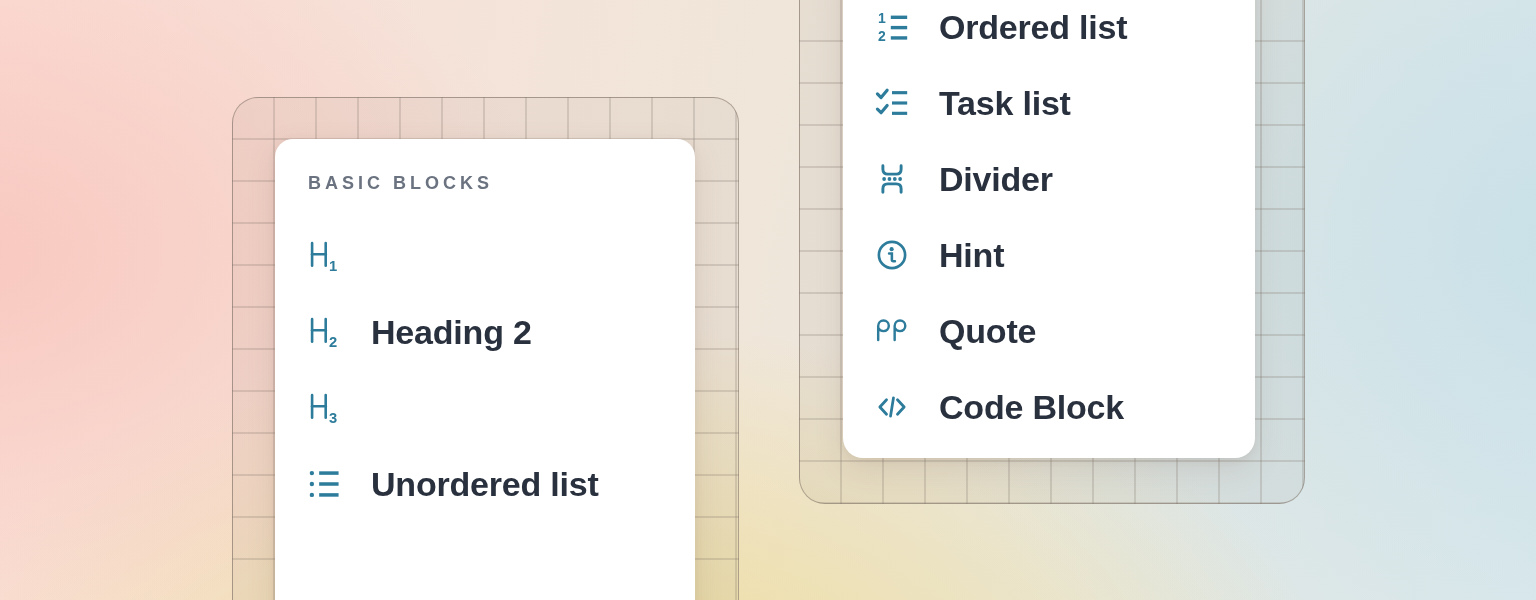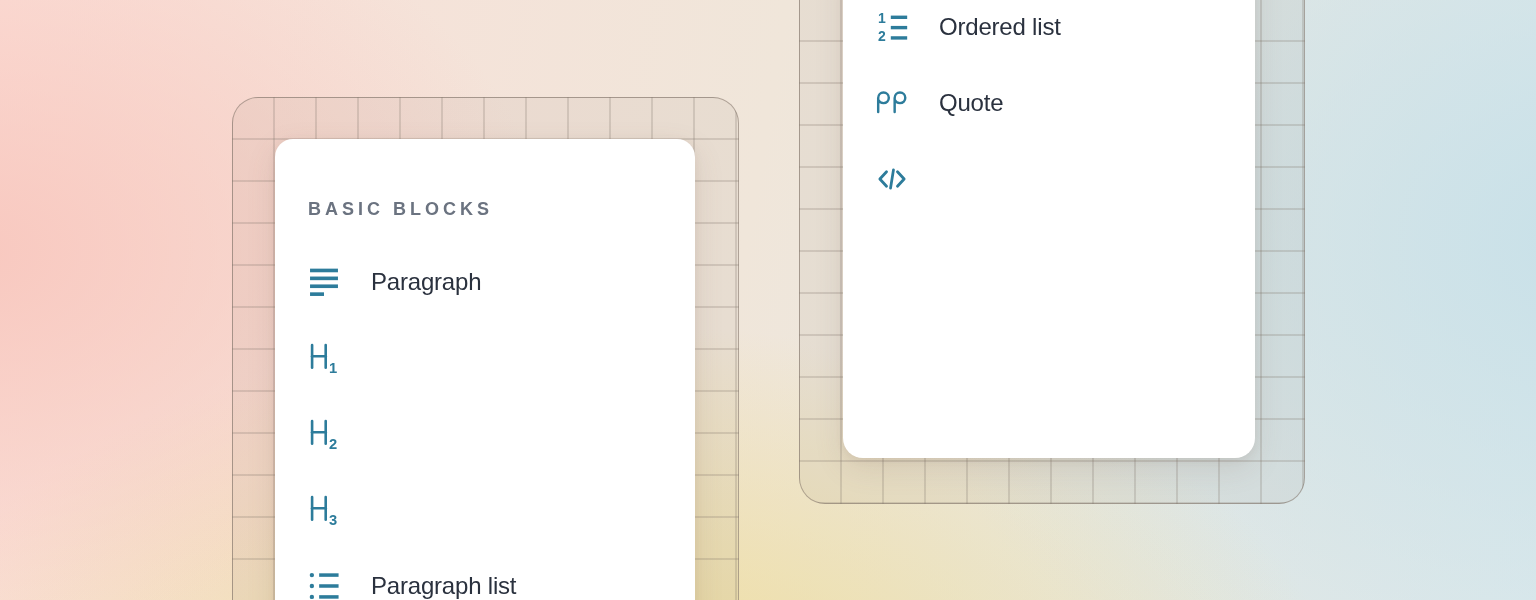--- a/index.html
+++ b/index.html
@@ -25,57 +25,46 @@
   }
   #grid-left{left:232px;top:97px;width:505px;height:540px;}
   #grid-right{left:799px;top:-43px;width:504px;height:545px;}
   .menu-card{
     position:absolute;background:#ffffff;
     box-shadow:0 10px 30px rgba(120,90,75,0.14), 0 2px 8px rgba(120,90,75,0.08);
   }
   #card-left{left:275px;top:139px;width:420px;height:500px;border-radius:18px;}
   #card-right{left:843px;top:-50px;width:412px;height:508px;border-radius:20px;padding-top:39px;box-sizing:border-box;}
   .section-header{
-    margin:60px 0 25px 33px;
+    margin:34px 0 25px 33px;
     font-size:18px;font-weight:700;letter-spacing:4px;
     color:#6b7380;line-height:20px;
   }
   .menu-item{
     height:76px;display:flex;align-items:center;
     padding-left:32px;cursor:pointer;
   }
   .item-icon{
     width:34px;height:34px;flex:0 0 34px;margin-right:30px;
     display:flex;align-items:center;justify-content:center;
   }
   .item-label{
-    font-size:24px;font-weight:400;color:#2a313e;letter-spacing:-0.2px;
+    font-size:34px;font-weight:700;color:#2a313e;letter-spacing:-0.2px;
     white-space:nowrap;
   }
 </style>
 </head>
 <body>
 
 <div class="grid-pane" id="grid-left"></div>
 <div class="grid-pane" id="grid-right"></div>
 
 <div class="menu-card" id="card-left">
   <div class="section-header">BASIC BLOCKS</div>
   <div id="left-items">
-      <div class="menu-item">
-        <span class="item-icon" style="color: rgb(45, 124, 155);">
-          <svg width="34" height="34" viewBox="0 0 28 28" fill="none" stroke="currentColor" stroke-width="3" stroke-linecap="butt">
-            <line x1="2.5" y1="4.5" x2="25.5" y2="4.5"></line>
-            <line x1="2.5" y1="11" x2="25.5" y2="11"></line>
-            <line x1="2.5" y1="17.5" x2="25.5" y2="17.5"></line>
-            <line x1="2.5" y1="24" x2="14" y2="24"></line>
-          </svg>
-        </span>
-        <span class="item-label">Paragraph</span>
-      </div>
       <div class="menu-item">
         <span class="item-icon" style="color: rgb(45, 124, 155);">
           <svg width="34" height="34" viewBox="0 0 30 30" fill="none">
             <g stroke="currentColor" stroke-width="2.3" stroke-linecap="round">
               <line x1="4.5" y1="3.5" x2="4.5" y2="23.5"></line>
               <line x1="16.5" y1="3.5" x2="16.5" y2="23.5"></line>
               <line x1="4.5" y1="13.5" x2="16.5" y2="13.5"></line>
             </g>
             <text x="19.5" y="28" font-size="13" font-weight="bold" fill="currentColor" font-family="Liberation Sans, DejaVu Sans, sans-serif">1</text>
           </svg>
@@ -85,20 +74,21 @@
         <span class="item-icon" style="color: rgb(45, 124, 155);">
           <svg width="34" height="34" viewBox="0 0 30 30" fill="none">
             <g stroke="currentColor" stroke-width="2.3" stroke-linecap="round">
               <line x1="4.5" y1="3.5" x2="4.5" y2="23.5"></line>
               <line x1="16.5" y1="3.5" x2="16.5" y2="23.5"></line>
               <line x1="4.5" y1="13.5" x2="16.5" y2="13.5"></line>
             </g>
             <text x="19.5" y="28" font-size="13" font-weight="bold" fill="currentColor" font-family="Liberation Sans, DejaVu Sans, sans-serif">2</text>
           </svg>
         </span>
+        <span class="item-label">Heading 2</span>
       </div>
       <div class="menu-item">
         <span class="item-icon" style="color: rgb(45, 124, 155);">
           <svg width="34" height="34" viewBox="0 0 30 30" fill="none">
             <g stroke="currentColor" stroke-width="2.3" stroke-linecap="round">
               <line x1="4.5" y1="3.5" x2="4.5" y2="23.5"></line>
               <line x1="16.5" y1="3.5" x2="16.5" y2="23.5"></line>
               <line x1="4.5" y1="13.5" x2="16.5" y2="13.5"></line>
             </g>
             <text x="19.5" y="28" font-size="13" font-weight="bold" fill="currentColor" font-family="Liberation Sans, DejaVu Sans, sans-serif">3</text>
@@ -113,21 +103,21 @@
               <circle cx="4" cy="14" r="1.8"></circle>
               <circle cx="4" cy="23" r="1.8"></circle>
             </g>
             <g stroke="currentColor" stroke-width="2.9">
               <line x1="10" y1="5" x2="26" y2="5"></line>
               <line x1="10" y1="14" x2="26" y2="14"></line>
               <line x1="10" y1="23" x2="26" y2="23"></line>
             </g>
           </svg>
         </span>
-        <span class="item-label">Paragraph list</span>
+        <span class="item-label">Unordered list</span>
       </div>
     </div>
 </div>
 
 <div class="menu-card" id="card-right">
   <div id="right-items">
       <div class="menu-item">
         <span class="item-icon" style="color: rgb(45, 124, 155);">
           <svg width="34" height="34" viewBox="0 0 28 28" fill="none">
             <text x="2.5" y="11" font-size="11.5" font-weight="bold" fill="currentColor" font-family="Liberation Sans, DejaVu Sans, sans-serif">1</text>
@@ -136,30 +126,70 @@
               <line x1="13" y1="6" x2="26.5" y2="6"></line>
               <line x1="13" y1="14.5" x2="26.5" y2="14.5"></line>
               <line x1="13" y1="23" x2="26.5" y2="23"></line>
             </g>
           </svg>
         </span>
         <span class="item-label">Ordered list</span>
       </div>
       <div class="menu-item">
         <span class="item-icon" style="color: rgb(45, 124, 155);">
+          <svg width="34" height="34" viewBox="0 0 28 28" fill="none" stroke="currentColor">
+            <polyline points="2,6.5 5,9.5 10,3.5" stroke-width="2.6" stroke-linecap="round" stroke-linejoin="round"></polyline>
+            <polyline points="2,19 5,22 10,16" stroke-width="2.6" stroke-linecap="round" stroke-linejoin="round"></polyline>
+            <g stroke-width="2.6">
+              <line x1="14" y1="5.5" x2="26.5" y2="5.5"></line>
+              <line x1="14" y1="14" x2="26.5" y2="14"></line>
+              <line x1="14" y1="22.5" x2="26.5" y2="22.5"></line>
+            </g>
+          </svg>
+        </span>
+        <span class="item-label">Task list</span>
+      </div>
+      <div class="menu-item">
+        <span class="item-icon" style="color: rgb(45, 124, 155);">
+          <svg width="34" height="34" viewBox="0 0 28 28" fill="none" stroke="currentColor" stroke-width="2.4" stroke-linecap="round">
+            <path d="M6.5,3 L6.5,6 Q6.5,10 10.5,10 L17.5,10 Q21.5,10 21.5,6 L21.5,3"></path>
+            <path d="M6.5,25 L6.5,22 Q6.5,18 10.5,18 L17.5,18 Q21.5,18 21.5,22 L21.5,25"></path>
+            <g fill="currentColor" stroke="none">
+              <circle cx="7.5" cy="14" r="1.55"></circle>
+              <circle cx="11.9" cy="14" r="1.55"></circle>
+              <circle cx="16.3" cy="14" r="1.55"></circle>
+              <circle cx="20.7" cy="14" r="1.55"></circle>
+            </g>
+          </svg>
+        </span>
+        <span class="item-label">Divider</span>
+      </div>
+      <div class="menu-item">
+        <span class="item-icon" style="color: rgb(45, 124, 155);">
+          <svg width="34" height="34" viewBox="0 0 28 28" fill="none" stroke="currentColor">
+            <circle cx="14" cy="14" r="10.8" stroke-width="2.2"></circle>
+            <circle cx="13.7" cy="9.2" r="1.7" fill="currentColor" stroke="none"></circle>
+            <path d="M11.6,12.7 L13.9,12.7 L13.9,17.9 Q13.9,19.1 15.2,19.1 L16.4,19.1" stroke-width="2.1" stroke-linecap="round"></path>
+          </svg>
+        </span>
+        <span class="item-label">Hint</span>
+      </div>
+      <div class="menu-item">
+        <span class="item-icon" style="color: rgb(45, 124, 155);">
           <svg width="34" height="28" viewBox="0 0 32 26" fill="none" stroke="currentColor" stroke-width="2.3" stroke-linecap="round">
             <path d="M3,21.5 L3,8.4 C3,5.2 5.2,3.2 8,3.2 C10.9,3.2 13,5.3 13,8.1 C13,11 10.9,13.1 8,13.1 C5.8,13.1 3.9,11.9 3,10"></path>
             <path d="M18.5,21.5 L18.5,8.4 C18.5,5.2 20.7,3.2 23.5,3.2 C26.4,3.2 28.5,5.3 28.5,8.1 C28.5,11 26.4,13.1 23.5,13.1 C21.3,13.1 19.4,11.9 18.5,10"></path>
           </svg>
         </span>
         <span class="item-label">Quote</span>
       </div>
       <div class="menu-item">
         <span class="item-icon" style="color: rgb(45, 124, 155);">
           <svg width="34" height="34" viewBox="0 0 28 28" fill="none" stroke="currentColor" stroke-width="2.3" stroke-linecap="round" stroke-linejoin="round">
             <polyline points="9.5,8 4,14 9.5,20"></polyline>
             <polyline points="18.5,8 24,14 18.5,20"></polyline>
             <line x1="15.2" y1="6.5" x2="12.8" y2="21.5"></line>
           </svg>
         </span>
+        <span class="item-label">Code Block</span>
       </div>
     </div>
 </div>
 
 </body></html>

